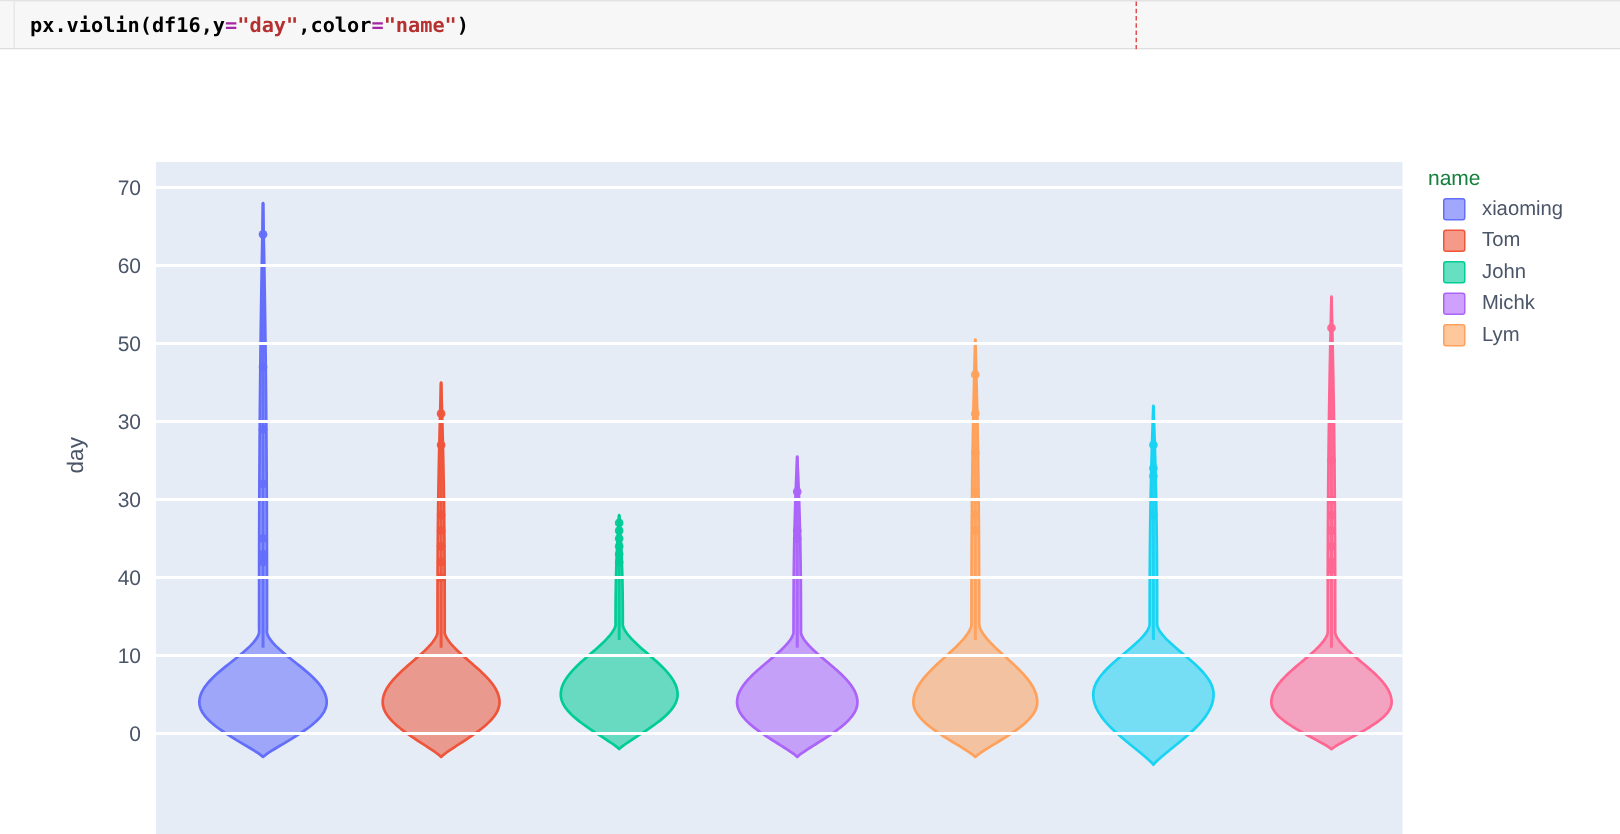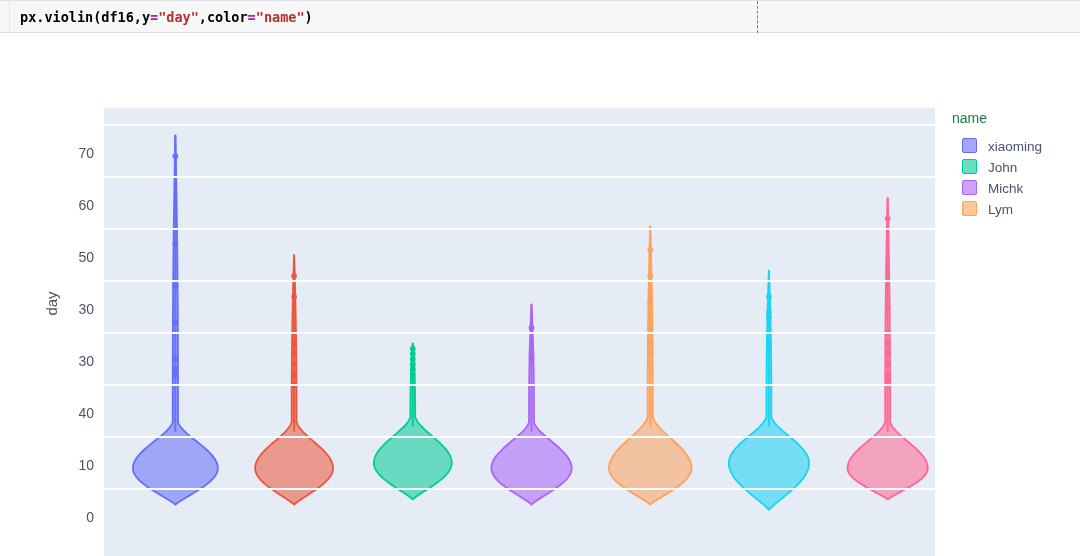--- a/index.html
+++ b/index.html
@@ -89,21 +89,20 @@
     height: 1.6px;
     background: #ffffff;
   }
   .ytick-lbl {
     position: absolute;
     width: 40px;
     text-align: right;
     font-size: 14px;
     color: #4a5568;
     line-height: 1;
-    margin-top: 28px;
   }
 
   #yaxis-title {
     position: absolute;
     left: 29px;
     top: 262px;
     width: 44px;
     text-align: center;
     font-size: 15px;
     color: #4a5568;
@@ -119,21 +118,21 @@
     width: 124px;
   }
   #legend-title {
     font-size: 14px;
     color: #15803d;
     margin: 0 0 6px 0;
     line-height: 1.1;
   }
   .legend-item {
     display: flex;
-    align-items: flex-end;
+    align-items: flex-start;
     height: 21px;
     padding-left: 10px;
   }
   .legend-swatch {
     width: 15px;
     height: 15px;
     border-radius: 2px;
     border: 1.5px solid;
     box-sizing: border-box;
     flex: 0 0 auto;
@@ -255,20 +254,24 @@
   <div id="yaxis-title">day</div>
 
   <div id="legend">
     <div id="legend-title">name</div>
     <div id="legend-items">
         <div class="legend-item">
           <span class="legend-swatch" style="background: rgba(99, 110, 250, 0.6); border-color: rgb(99, 110, 250);"></span>
           <span class="legend-label">xiaoming</span>
         </div>
         <div class="legend-item">
+          <span class="legend-swatch" style="background: rgba(239, 85, 59, 0.6); border-color: rgb(239, 85, 59);"></span>
+          <span class="legend-label">Tom</span>
+        </div>
+        <div class="legend-item">
           <span class="legend-swatch" style="background: rgba(0, 204, 150, 0.6); border-color: rgb(0, 204, 150);"></span>
           <span class="legend-label">John</span>
         </div>
         <div class="legend-item">
           <span class="legend-swatch" style="background: rgba(171, 99, 250, 0.6); border-color: rgb(171, 99, 250);"></span>
           <span class="legend-label">Michk</span>
         </div>
         <div class="legend-item">
           <span class="legend-swatch" style="background: rgba(255, 161, 90, 0.6); border-color: rgb(255, 161, 90);"></span>
           <span class="legend-label">Lym</span>

